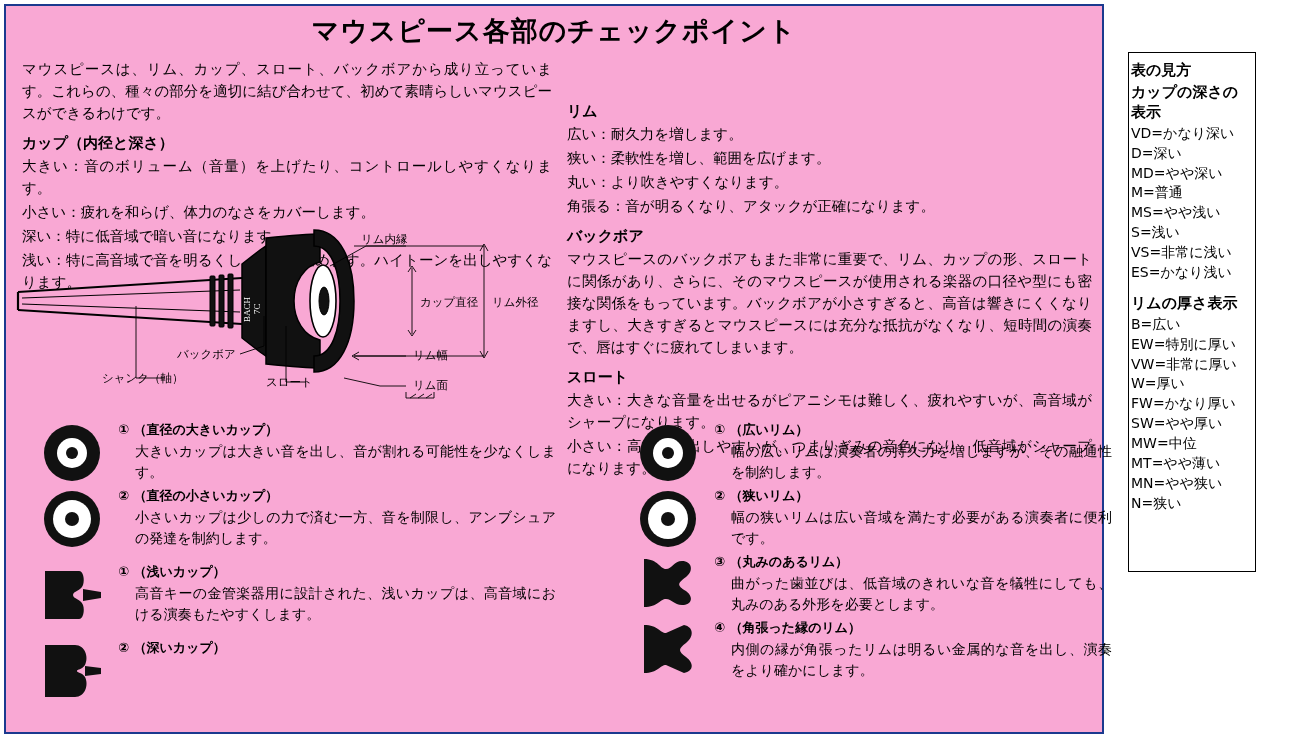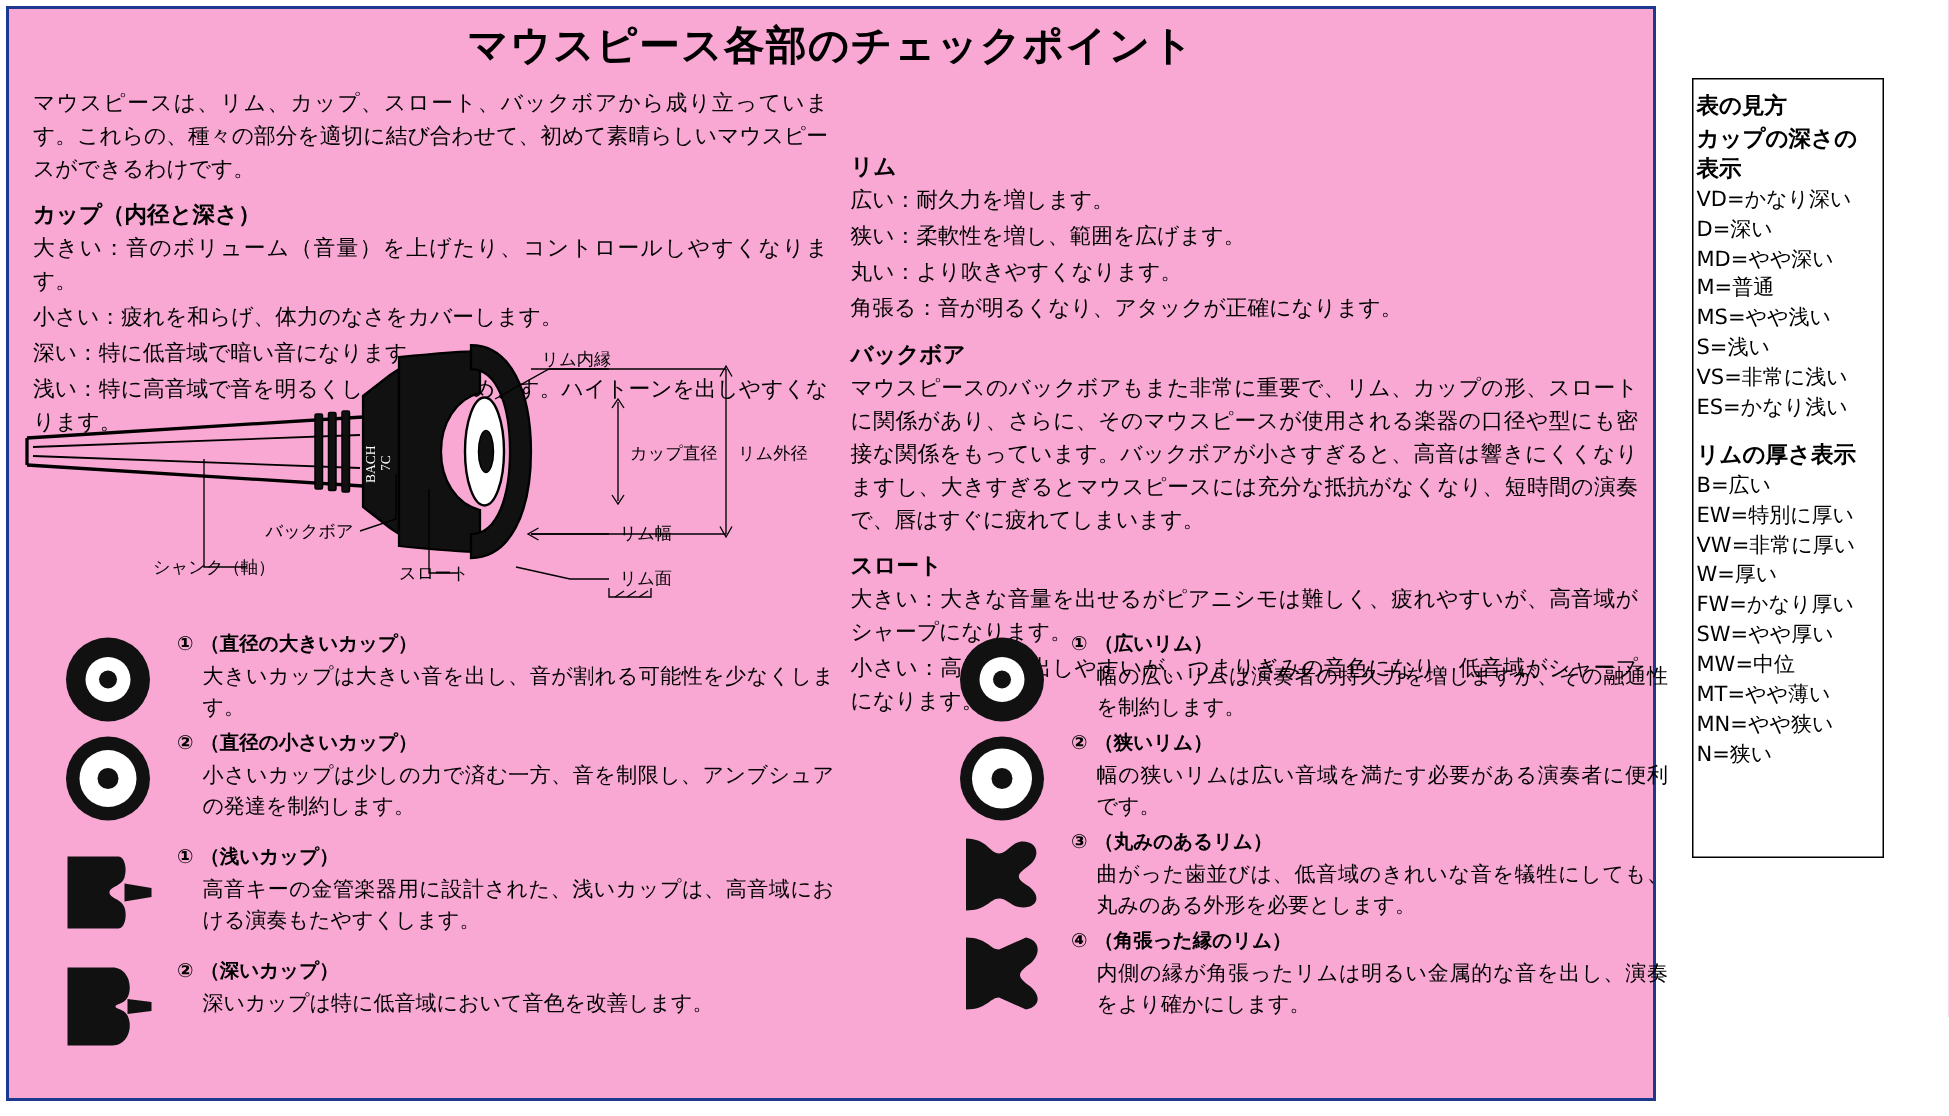--- a/index.html
+++ b/index.html
@@ -264,21 +264,20 @@
         <div class="item" style="margin-top:14px;">
           <div class="fig">
             <svg width="66" height="60" viewBox="0 0 66 60">
               <path d="M6,4 L36,4 C46,4 50,16 46,24 C43,29 38,28 38,30
                        C38,32 43,31 46,36 C50,44 46,56 36,56 L6,56 Z" fill="#111"></path>
               <path d="M46,25 L62,27 L62,33 L46,35 Z" fill="#111"></path>
             </svg>
           </div>
           <div class="txt">
             <p class="hd">② （深いカップ）</p>
-            <p class="bd">深いカップは特に低音域において音色を改善します。</p>
           </div>
         </div>
       </div>
 
       <div class="col-items-right">
 
         <div class="item">
           <div class="fig">
             <svg width="64" height="60" viewBox="0 0 64 60">
               <circle cx="32" cy="30" r="28" fill="#111"></circle>

